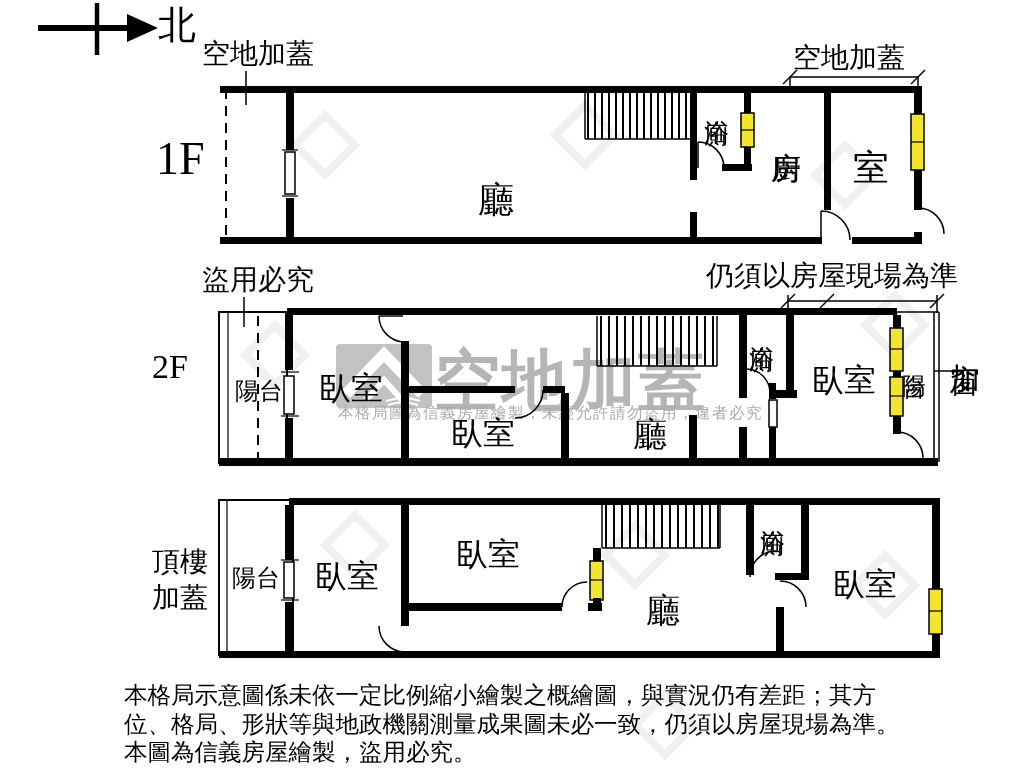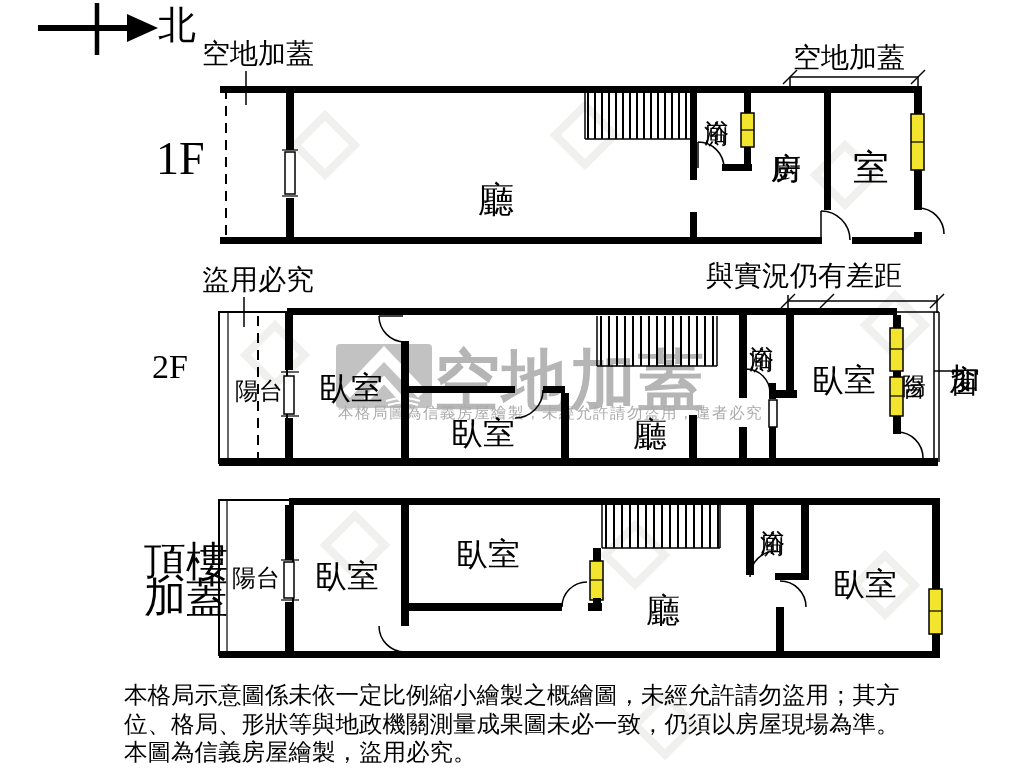--- a/index.html
+++ b/index.html
@@ -235,35 +235,35 @@
 
 <div class="lbl" style="left:202px;top:40px;font-size:28px">空地加蓋</div>
 <div class="lbl" style="left:793px;top:44px;font-size:28px">空地加蓋</div>
 <div class="lbl" style="left:156px;top:136px;font-size:46px">1F</div>
 <div class="lbl" style="left:478px;top:182px;font-size:36px">廳</div>
 <div class="lbl v" style="left:704px;top:100px;font-size:25px">浴廁</div>
 <div class="lbl v" style="left:771px;top:128px;font-size:30px">廚房</div>
 <div class="lbl" style="left:853px;top:150px;font-size:36px">室</div>
 
 <div class="lbl" style="left:202px;top:266px;font-size:28px">盜用必究</div>
-<div class="lbl" style="left:706px;top:262px;font-size:28px">與實況仍有差距</div>
+<div class="lbl" style="left:706px;top:262px;font-size:28px">仍須以房屋現場為準</div>
 <div class="lbl" style="left:152px;top:350px;font-size:34px">2F</div>
 <div class="lbl" style="left:235px;top:379px;font-size:24px">陽台</div>
 <div class="lbl" style="left:319px;top:372px;font-size:32px">臥室</div>
 <div class="lbl" style="left:451px;top:417px;font-size:32px">臥室</div>
 <div class="lbl" style="left:633px;top:418px;font-size:34px">廳</div>
 <div class="lbl v" style="left:749px;top:326px;font-size:25px">浴廁</div>
 <div class="lbl" style="left:812px;top:364px;font-size:32px">臥室</div>
 <div class="lbl v" style="left:902px;top:356px;font-size:24px">陽台</div>
 <div class="lbl v" style="left:949px;top:339px;font-size:31px">加窗</div>
 
-<div class="lbl pre" style="left:144px;top:544px;font-size:42px;line-height:36px">頂樓
+<div class="lbl pre" style="left:152px;top:544px;font-size:28px;line-height:36px">頂樓
 加蓋</div>
 <div class="lbl" style="left:232px;top:566px;font-size:24px">陽台</div>
 <div class="lbl" style="left:315px;top:560px;font-size:32px">臥室</div>
 <div class="lbl" style="left:456px;top:538px;font-size:32px">臥室</div>
 <div class="lbl" style="left:646px;top:594px;font-size:34px">廳</div>
 <div class="lbl v" style="left:760px;top:510px;font-size:25px">浴廁</div>
 <div class="lbl" style="left:833px;top:568px;font-size:32px">臥室</div>
 
-<div class="disclaimer pre">本格局示意圖係未依一定比例縮小繪製之概繪圖，未經允許請勿盜用；其方
+<div class="disclaimer pre">本格局示意圖係未依一定比例縮小繪製之概繪圖，與實況仍有差距；其方
 位、格局、形狀等與地政機關測量成果圖未必一致，仍須以房屋現場為準。
 本圖為信義房屋繪製，盜用必究。</div>
 
 </body></html>

